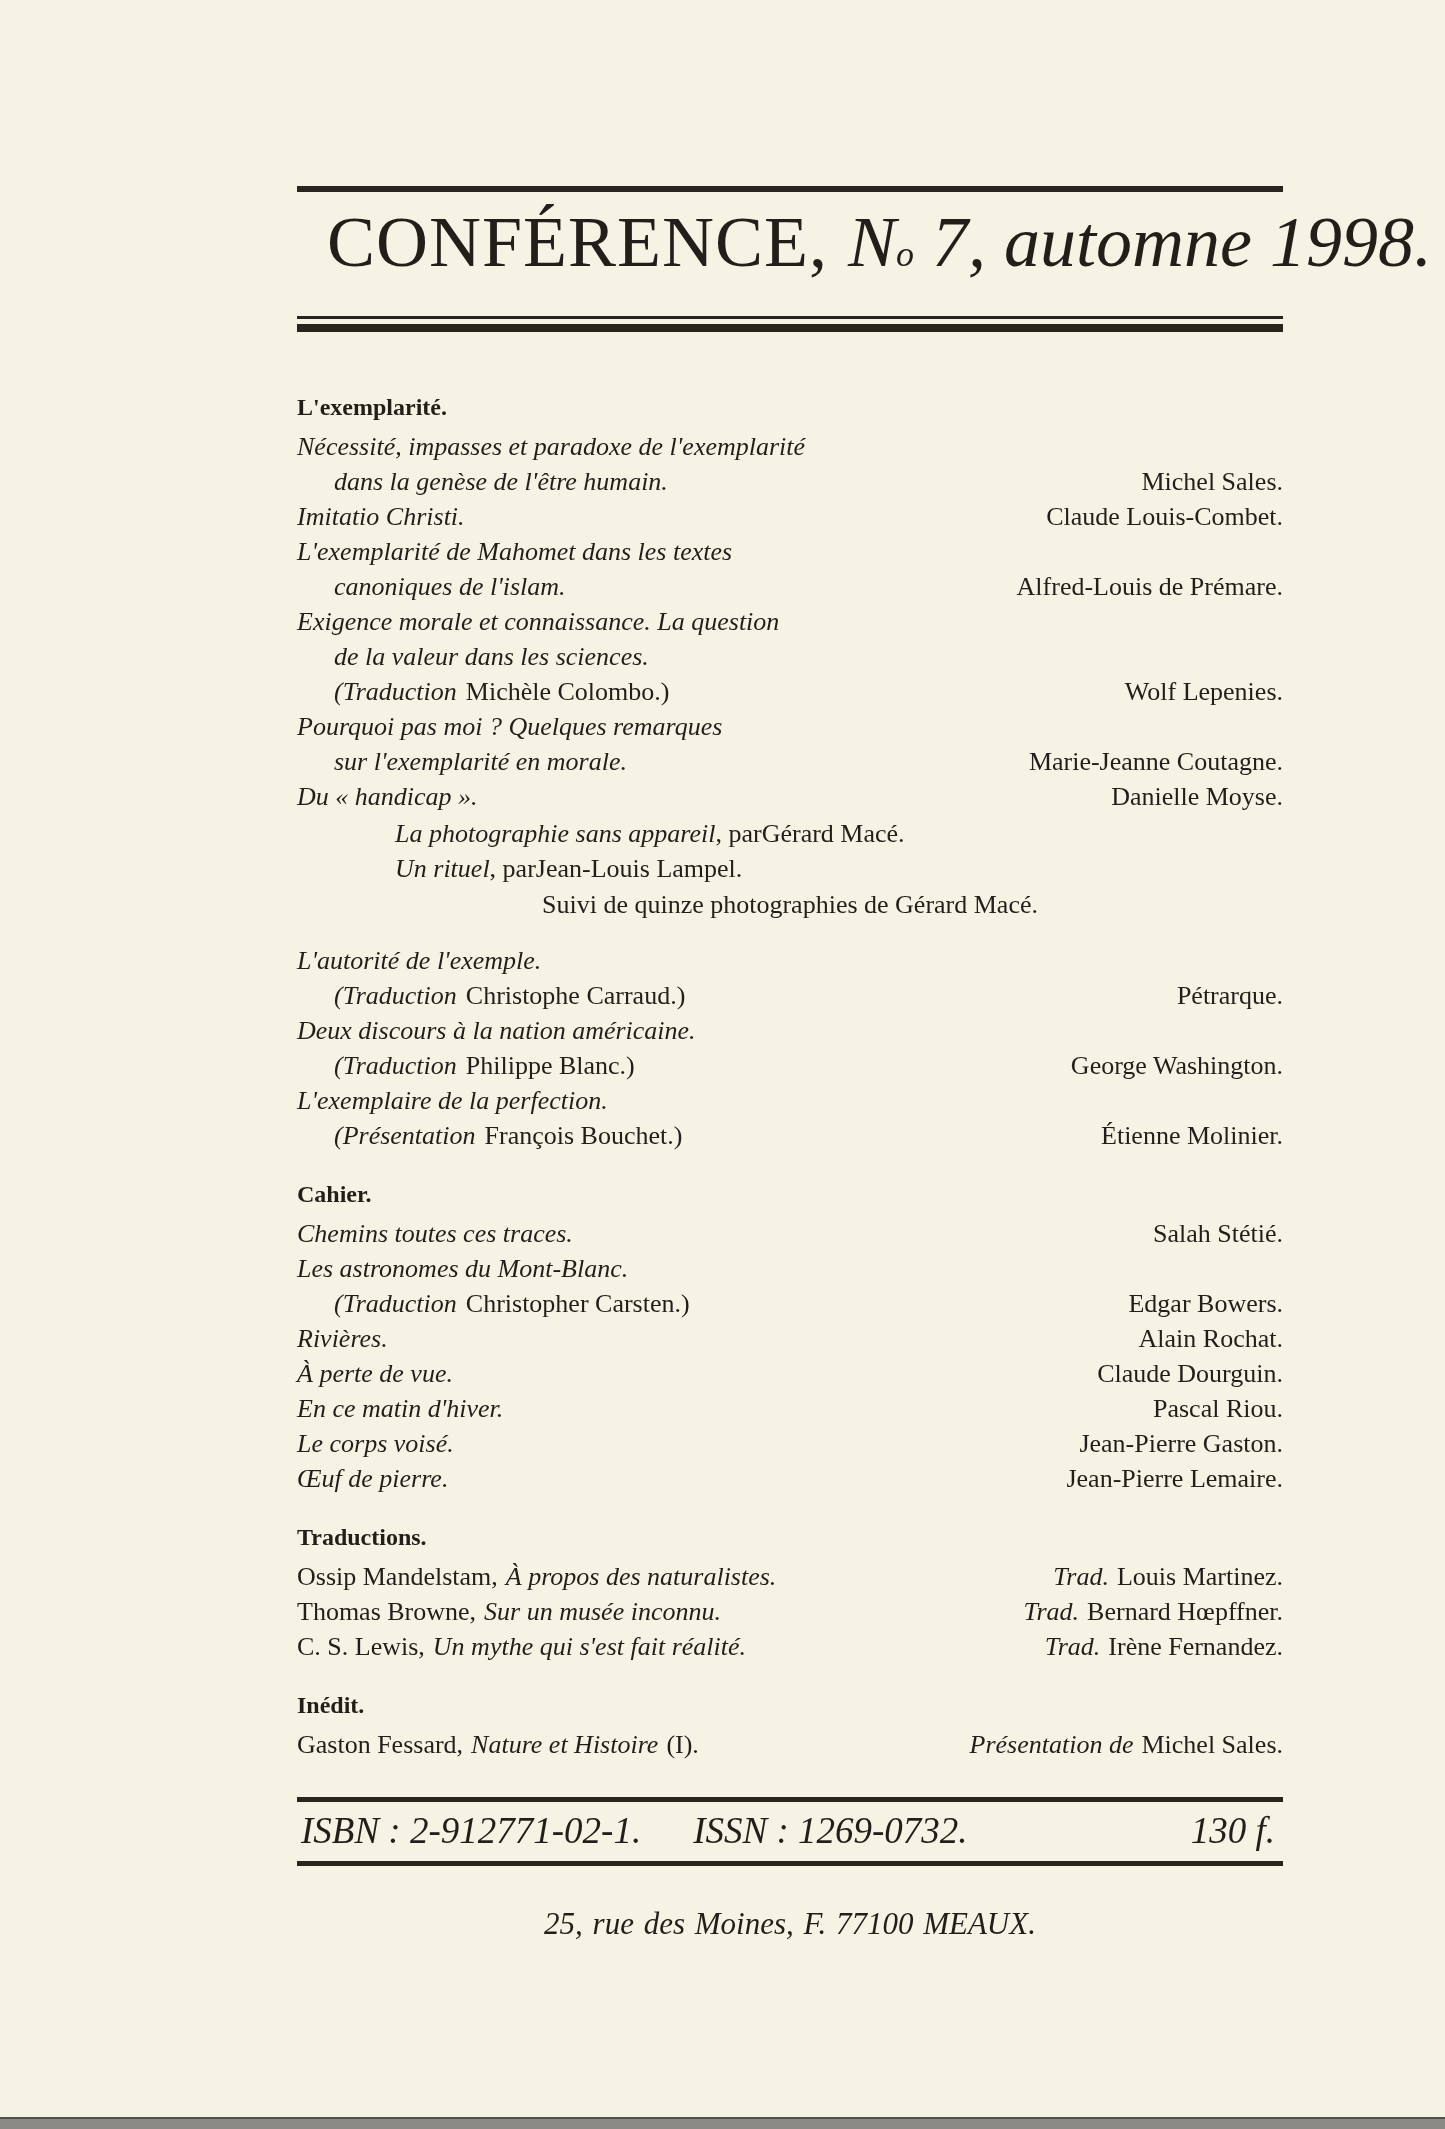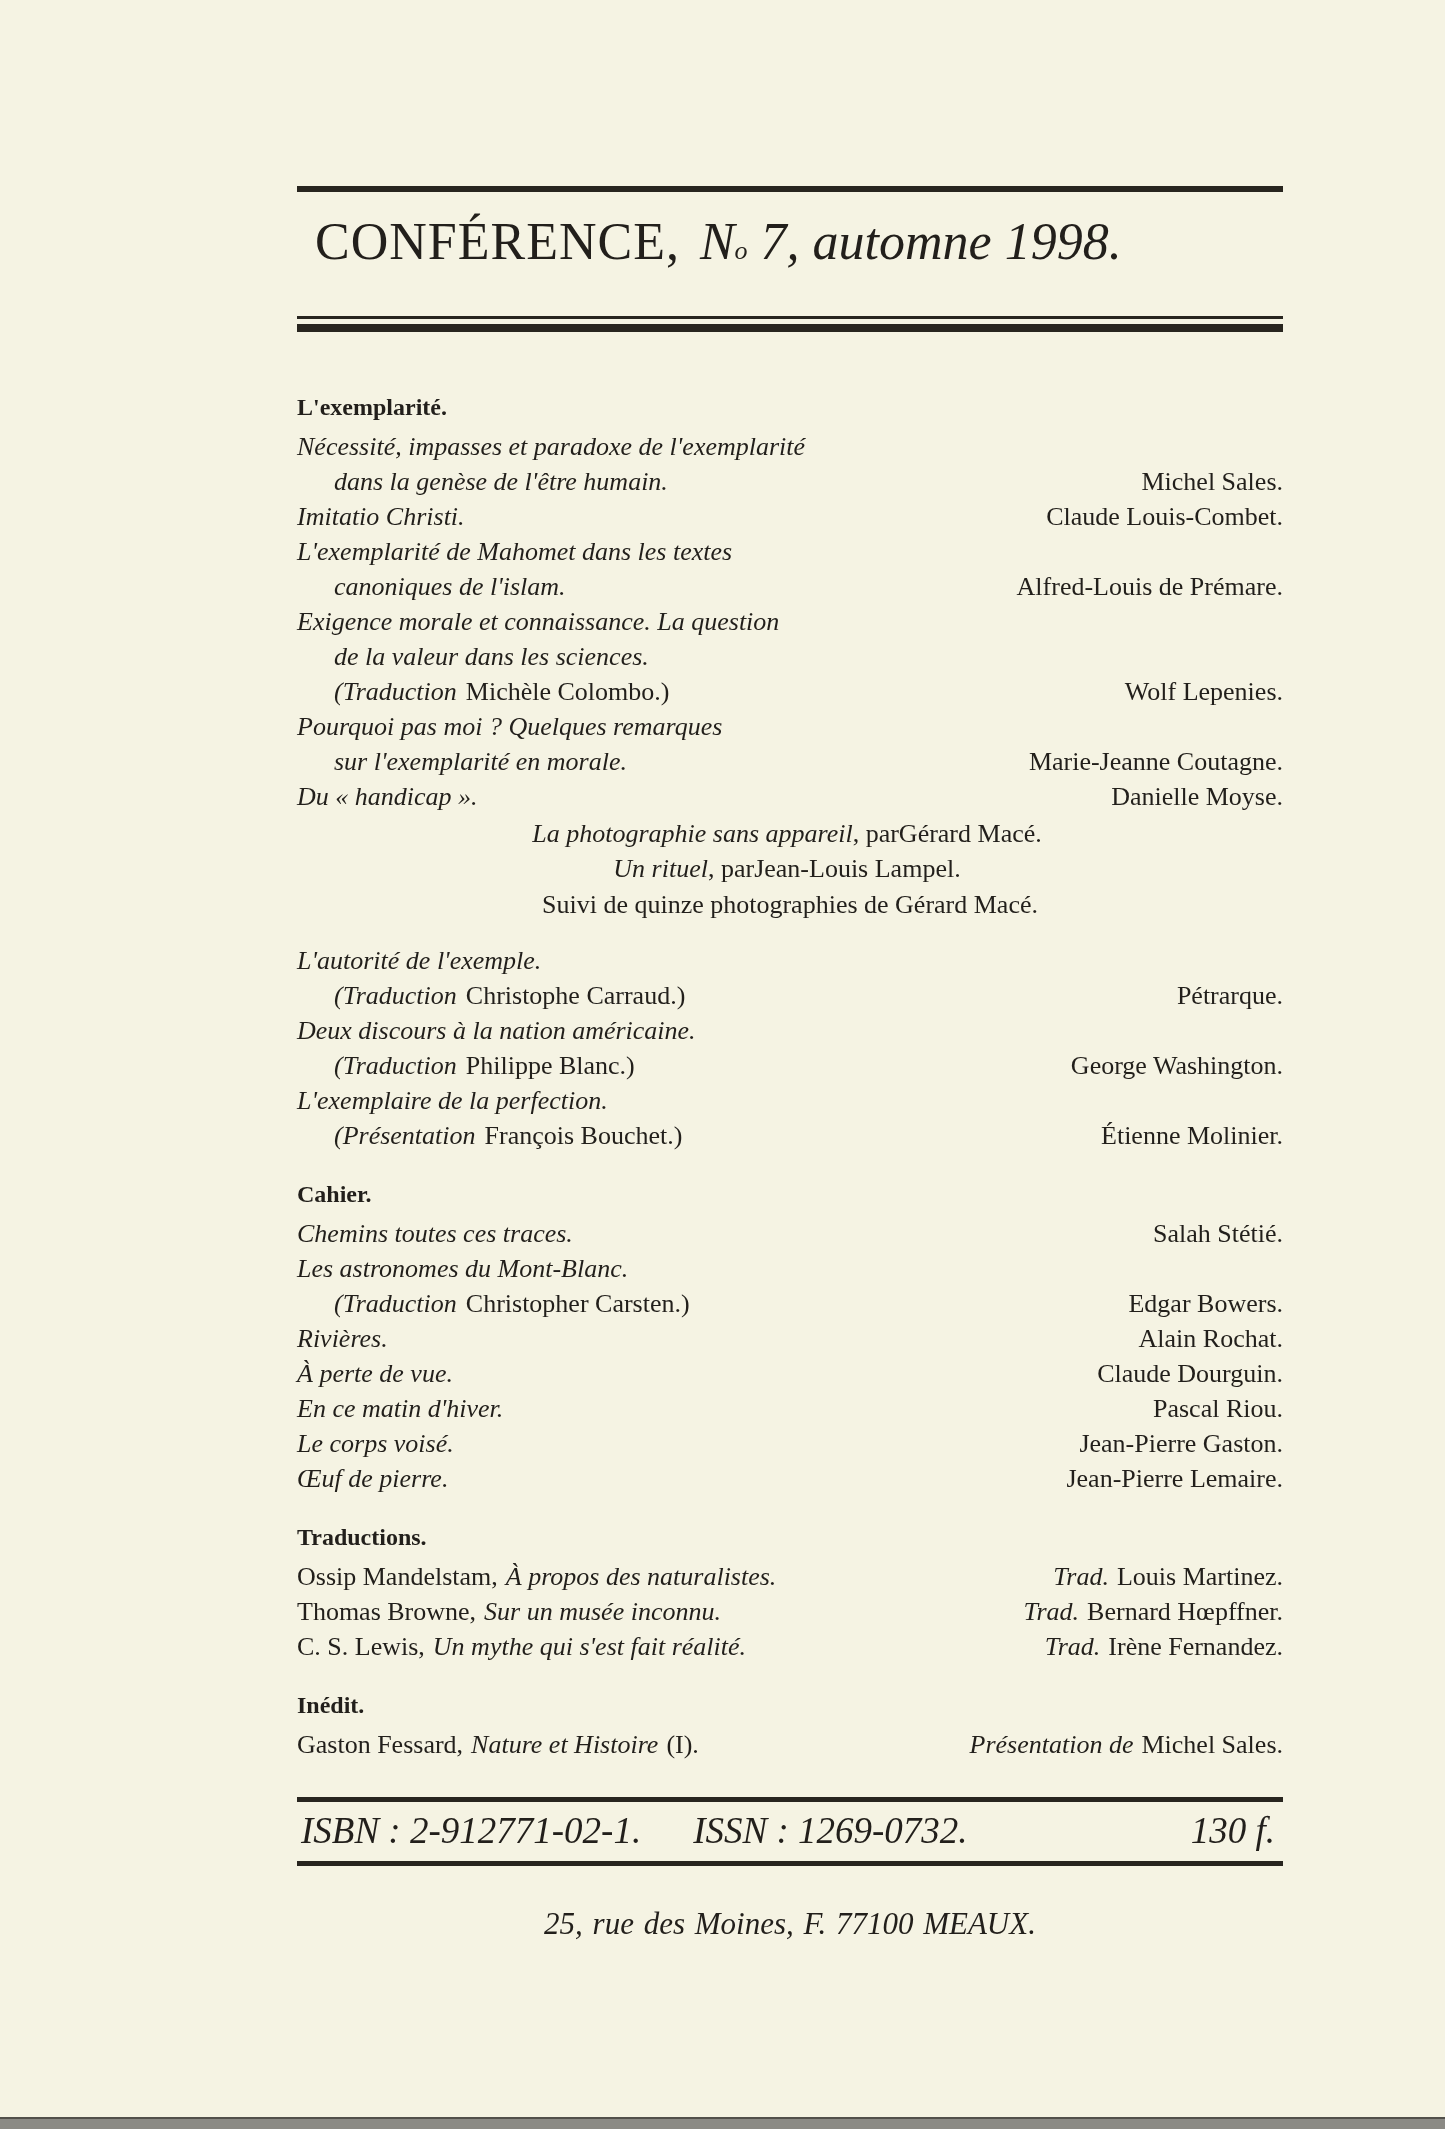--- a/index.html
+++ b/index.html
@@ -19,22 +19,22 @@
   }
   
   .rule-top{height:6px;background:#28251f;margin-top:186px;}
   .double-rule{margin-top:38px;}
   .double-rule .thin{height:3px;background:#28251f;}
   .double-rule .thick{height:8px;background:#28251f;margin-top:5px;}
 
   
   .masthead{
     margin-top:14px;
-    margin-left:18px;
-    font-size:52px;
+    margin-left:30px;
+    font-size:72px;
     line-height:72px;
     white-space:nowrap;
   }
   .mh-roman{letter-spacing:1px;}
   .mh-italic{font-style:italic;margin-left:20px;}
   .mh-italic sup{font-size:0.5em;vertical-align:30%;line-height:0;}
 
   
   .sec-heading{
     font-weight:bold;
@@ -58,21 +58,21 @@
   .line.ind{padding-left:37px;}
   .it{font-style:italic;}
   .ro{font-style:normal;}
   .trad-name{margin-left:9px;}
   .seg-gap{margin-left:8px;}
   .author{white-space:nowrap;text-align:right;}
 
   
   .photo-block{margin-top:2px;font-size:26px;line-height:35px;}
   .photo-row{
-    display:flex;justify-content:center;align-items:flex-end;
+    display:flex;justify-content:flex-start;align-items:flex-end;
     padding-left:98px;padding-right:104px;
   }
   .photo-caption{text-align:center;margin-top:1px;}
 
   .s1b{margin-top:21px;}
 
   
   .footer{
     position:absolute;
     left:297px;width:986px;

